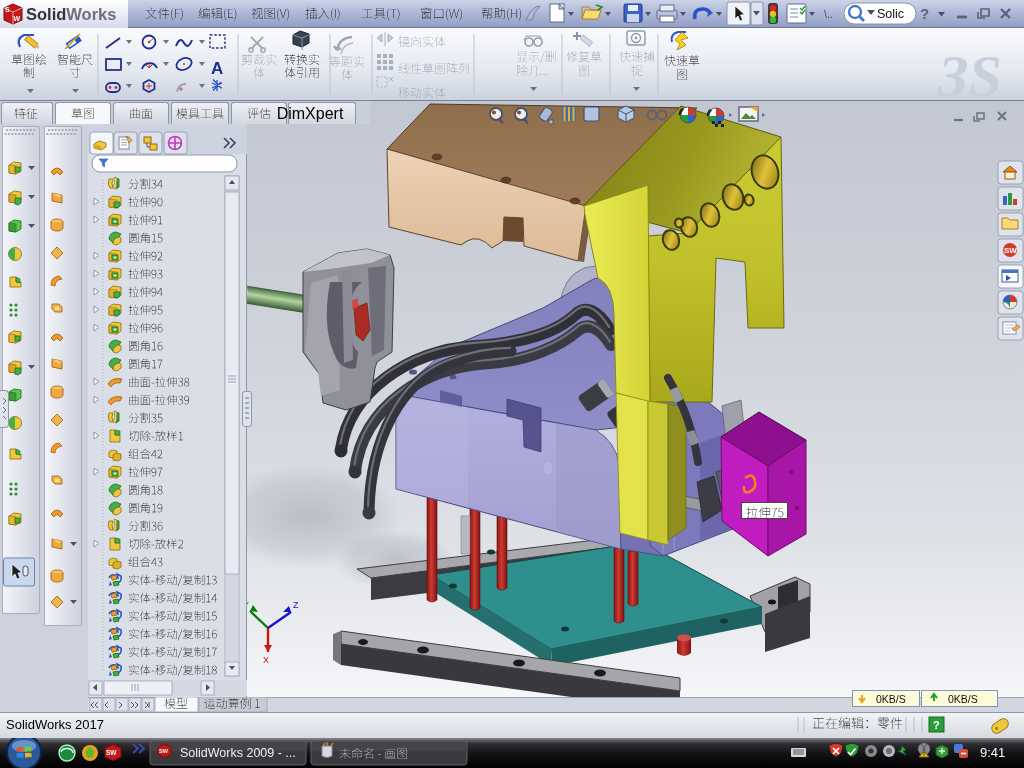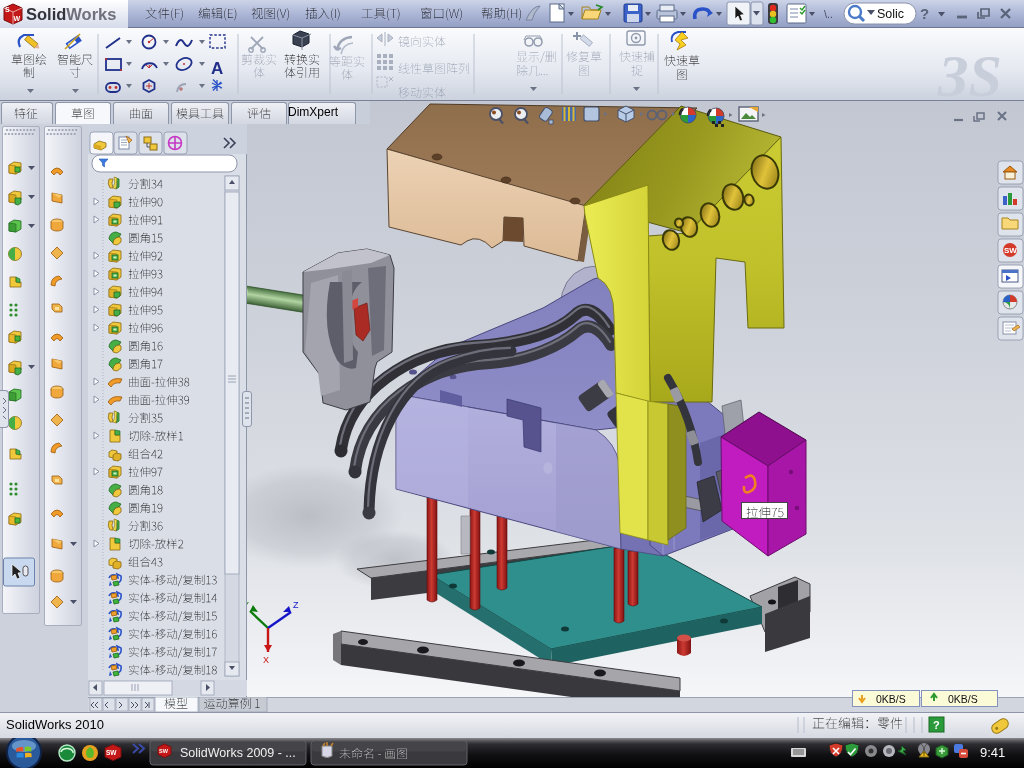--- a/index.html
+++ b/index.html
@@ -401,21 +401,21 @@
     </g>
     <text x="938" y="68" font-family="Liberation Serif" font-size="60" font-style="italic" fill="#c9cedb" font-weight="bold">ЗS</text>
   </svg>
 <div style="position:absolute;left:0;top:101px;width:370px;height:23px;background:#c9cfda;z-index:6"></div>
 <div style="position:absolute;left:1px;top:102px;width:52px;height:22px;background:linear-gradient(180deg,#eef0f5,#d3d7e1);border:1px solid #8e96aa;border-bottom:none;border-radius:3px 3px 0 0;z-index:7"></div>
 <div style="position:absolute;left:55px;top:102px;width:56px;height:22px;background:#f6f8fb;border:1px solid #8e96aa;border-bottom:none;border-radius:3px 3px 0 0;z-index:7"></div>
 <div style="position:absolute;left:113px;top:102px;width:56px;height:22px;background:linear-gradient(180deg,#eef0f5,#d3d7e1);border:1px solid #8e96aa;border-bottom:none;border-radius:3px 3px 0 0;z-index:7"></div>
 <div style="position:absolute;left:171px;top:102px;width:58px;height:22px;background:linear-gradient(180deg,#eef0f5,#d3d7e1);border:1px solid #8e96aa;border-bottom:none;border-radius:3px 3px 0 0;z-index:7"></div>
 <div style="position:absolute;left:231px;top:102px;width:56px;height:22px;background:linear-gradient(180deg,#eef0f5,#d3d7e1);border:1px solid #8e96aa;border-bottom:none;border-radius:3px 3px 0 0;z-index:7"></div>
 <div style="position:absolute;left:288px;top:102px;width:68px;height:22px;background:linear-gradient(180deg,#eef0f5,#d3d7e1);border:1px solid #8e96aa;border-bottom:none;border-radius:3px 3px 0 0;z-index:7"></div>
-<div class="t12" style="left:288px;top:105px;width:68px;z-index:8;font-size:12px">DimXpert</div>
+<div class="t12" style="left:276px;top:105px;width:68px;text-align:center;z-index:8;font-size:16px">DimXpert</div>
 <div class="lcol" style="left:2px;top:126px;width:38px;height:488px"></div>
 <div class="lcol" style="left:44px;top:126px;width:38px;height:500px"></div>
 <svg width="90" height="586" style="position:absolute;left:0;top:126px;z-index:5">
     <g fill="#9aa0b2">
       <circle cx="7" cy="4" r="1.1"></circle>
       <circle cx="5.5" cy="8" r="1.1"></circle>
       <circle cx="10.4" cy="4" r="1.1"></circle>
       <circle cx="8.9" cy="8" r="1.1"></circle>
       <circle cx="13.8" cy="4" r="1.1"></circle>
       <circle cx="12.3" cy="8" r="1.1"></circle>
@@ -831,21 +831,21 @@
   </svg>
 <div style="position:absolute;left:852px;top:690px;width:68px;height:17px;background:#fbfbd8;border:1px solid #8492c0;z-index:45"></div>
 <div style="position:absolute;left:921px;top:690px;width:77px;height:17px;background:#fbfbd8;border:1px solid #8492c0;z-index:45"></div>
 <svg width="146" height="17" style="position:absolute;left:852px;top:690px;z-index:46">
     <path d="M10,5 v6 M7,8 l3,4 3,-4" fill="none" stroke="#e8a020" stroke-width="2"></path>
     <path d="M82,11 v-6 M79,8 l3,-4 3,4" fill="none" stroke="#2a9a2a" stroke-width="2"></path>
     <text x="24" y="12.5" font-family="Liberation Sans" font-size="10.5" fill="#111">0KB/S</text>
     <text x="96" y="12.5" font-family="Liberation Sans" font-size="10.5" fill="#111">0KB/S</text>
   </svg>
 <div style="position:absolute;left:0;top:712px;width:1024px;height:26px;background:linear-gradient(180deg,#f2f3f6,#d6d9e1);border-top:1px solid #8e95a8;z-index:5"></div>
-<div class="t12" style="left:6px;top:717px;font-size:13px;z-index:6">SolidWorks 2010</div>
+<div class="t12" style="left:6px;top:717px;font-size:13px;z-index:6">SolidWorks 2017</div>
 <svg width="230" height="26" style="position:absolute;left:794px;top:712px;z-index:6">
     <path d="M4,5 v16 M10,5 v16 M112,5 v16 M120,5 v16 M128,5 v16" stroke="#b8bece"></path>
     <rect x="135" y="5" width="15" height="15" fill="#2a9a3a" stroke="#1a6a24"></rect>
     <text x="139" y="17" font-family="Liberation Sans" font-size="11" font-weight="bold" fill="#fff">?</text>
     <g transform="rotate(-35 206 14)">
       <rect x="197" y="9" width="18" height="10" rx="5" fill="#f0c83c" stroke="#9a7a14"></rect>
       <circle cx="202" cy="14" r="1.5" fill="#9a7a14"></circle>
     </g>
   </svg>
 <div style="position:absolute;left:0;top:738px;width:1024px;height:30px;background:linear-gradient(180deg,#8a8a8e 0,#555559 3px,#2e2e32 6px,#111114 55%,#000 100%);z-index:50"></div>

